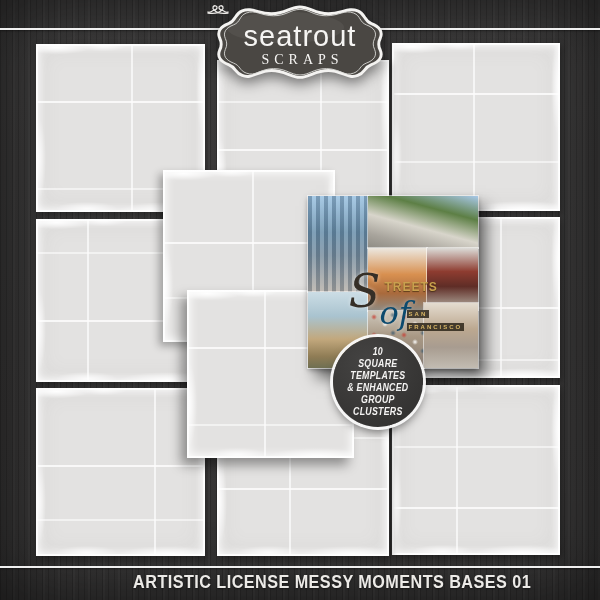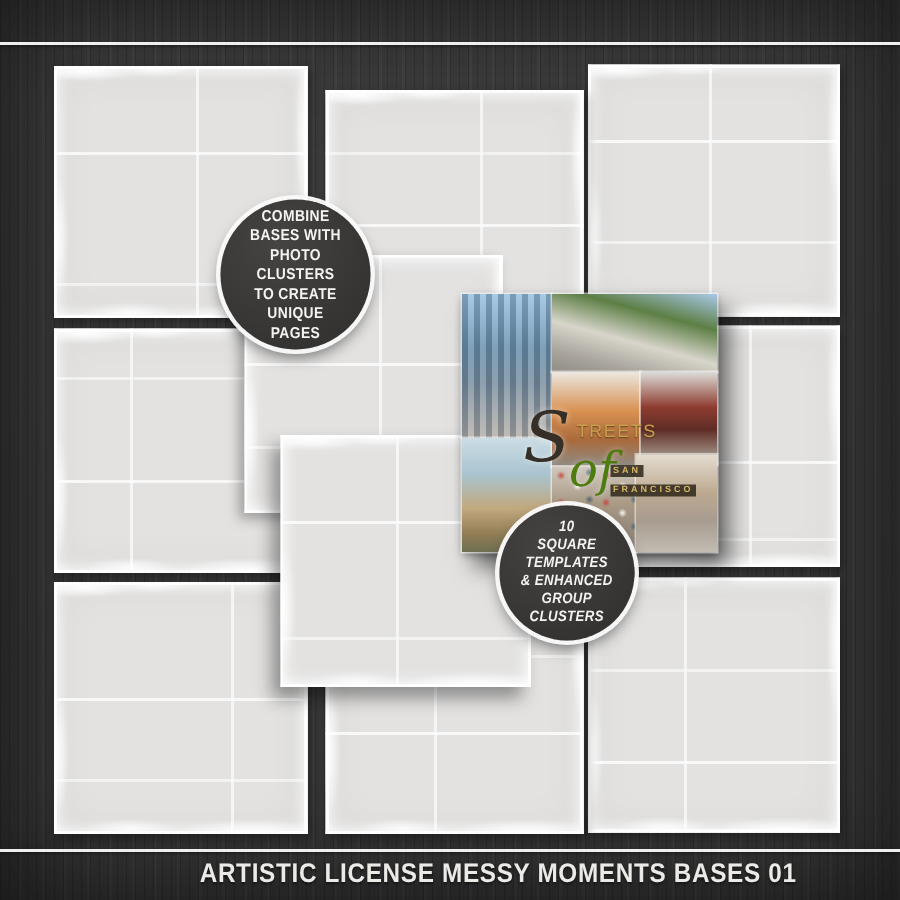--- a/index.html
+++ b/index.html
@@ -72,24 +72,24 @@
       radial-gradient(circle 2px at 6px 6px, rgba(200,60,50,.85), transparent 3px),
       radial-gradient(circle 2px at 17px 13px, rgba(255,255,255,.95), transparent 3px),
       radial-gradient(circle 2px at 25px 4px, rgba(60,90,110,.85), transparent 3px),
       linear-gradient(180deg,#cfc8bc 0%,#a89884 45%,#8a8078 100%);
     background-size:30px 18px,30px 18px,30px 18px,100% 100%;}
   .t-canyon{left:68%;top:62%;width:32%;height:38%;
     background:linear-gradient(180deg,#e4dcd0 0%,#bca890 40%,#a89c90 68%,#c2bcb2 100%);}
   .collage-title{position:absolute;left:0;top:44%;width:100%;height:40%;z-index:3;pointer-events:none;}
   .ct-s{position:absolute;left:24%;top:-8px;font-family:"DejaVu Serif",serif;font-style:italic;
     font-size:46px;color:#362f27;text-shadow:0 0 4px rgba(255,255,255,.5);}
-  .ct-caps{position:absolute;left:45%;top:8px;font-size:12px;font-weight:400;letter-spacing:1px;
+  .ct-caps{position:absolute;left:45%;top:8px;font-size:12px;font-weight:700;letter-spacing:1px;
     color:#c9a04e;text-shadow:0 1px 1px rgba(60,40,10,.7);}
   .ct-of{position:absolute;left:42%;top:22px;font-family:"DejaVu Serif",serif;font-style:italic;
-    font-size:32px;color:#4d7c0f;text-shadow:0 0 4px rgba(255,255,255,.4);}
+    font-size:32px;color:#0c4a6e;text-shadow:0 0 4px rgba(255,255,255,.4);}
   .ct-sub{position:absolute;left:58%;top:34px;width:40%;line-height:9px;}
   .ct-sub span{font-size:6px;font-weight:700;letter-spacing:2px;color:#d8b666;
     background:rgba(45,38,26,.85);padding:1px 2px;}
 
   
   .badge{position:absolute;border-radius:50%;z-index:6;color:#f4f3f2;
     background:radial-gradient(circle at 38% 30%, #454443, #343332 75%);
     box-shadow:0 0 0 3px rgba(250,250,250,.96), 0 5px 10px rgba(0,0,0,.5);
     display:flex;align-items:center;justify-content:center;text-align:center;}
   .badge-inner{transform:scaleX(.88);font-weight:700;}
@@ -146,39 +146,56 @@
       <span class="ct-s">S</span>
       <span class="ct-caps">TREETS</span>
       <span class="ct-of">of</span>
       <span class="ct-sub">
         <span>SAN</span><br>
         <span>FRANCISCO</span>
       </span>
     </div>
   </div>
 
-  <div class="badge badge-left">
-    <div class="badge-inner">
-      <div>COMBINE</div>
-      <div>BASES WITH</div>
-      <div>PHOTO CLUSTERS</div>
-      <div>TO CREATE</div>
-      <div>UNIQUE</div>
-      <div>PAGES</div>
-    </div>
-  </div>
   <div class="badge badge-right">
     <div class="badge-inner">
       <div>10</div>
       <div>SQUARE</div>
       <div>TEMPLATES</div>
       <div>&amp; ENHANCED</div>
       <div>GROUP</div>
       <div>CLUSTERS</div>
     </div>
   </div>
 
+  <div class="plaque">
+    <svg viewBox="0 0 190 78">
+      <path d="M95,3 C85,3 80,10 66,10 C52,10 46,3 36,7 C28,10 30,17 22,20 C14,23 10,28 13,35
+               C15,39 15,43 13,47 C10,54 14,59 22,62 C30,65 28,70 36,73 C46,77 52,68 66,68
+               C80,68 85,75 95,75 C105,75 110,68 124,68 C138,68 144,77 154,73 C162,70 160,65 168,62
+               C176,59 180,54 177,47 C175,43 175,39 177,35 C180,28 176,23 168,20 C160,17 162,10 154,7
+               C144,3 138,10 124,10 C110,10 105,3 95,3 Z" fill="#4a4743" stroke="#f4f3f1" stroke-width="3"></path>
+      <path d="M95,3 C85,3 80,10 66,10 C52,10 46,3 36,7 C28,10 30,17 22,20 C14,23 10,28 13,35
+               C15,39 15,43 13,47 C10,54 14,59 22,62 C30,65 28,70 36,73 C46,77 52,68 66,68
+               C80,68 85,75 95,75 C105,75 110,68 124,68 C138,68 144,77 154,73 C162,70 160,65 168,62
+               C176,59 180,54 177,47 C175,43 175,39 177,35 C180,28 176,23 168,20 C160,17 162,10 154,7
+               C144,3 138,10 124,10 C110,10 105,3 95,3 Z" fill="none" stroke="#d9d8d5" stroke-width="1" transform="translate(6.65,2.73) scale(0.93)"></path>
+      <ellipse cx="80" cy="24" rx="60" ry="16" fill="rgba(255,255,255,0.05)"></ellipse>
+    </svg>
+    <div class="plaque-text">
+      <div class="brand-main">seatrout</div>
+      <div class="brand-sub-row">
+        <svg class="flourish" viewBox="0 0 22 12">
+          <path d="M21,9 C15,10 10,9 7,6 C5,4 6,1 9,2 C11,3 10,6 7,6 M7,6 C4,8 2,9 1,8" fill="none" stroke="#eceae7" stroke-width="1.3" stroke-linecap="round"></path>
+        </svg>
+        <div class="brand-sub">SCRAPS</div>
+        <svg class="flourish" viewBox="0 0 22 12" style="transform:scaleX(-1)">
+          <path d="M21,9 C15,10 10,9 7,6 C5,4 6,1 9,2 C11,3 10,6 7,6 M7,6 C4,8 2,9 1,8" fill="none" stroke="#eceae7" stroke-width="1.3" stroke-linecap="round"></path>
+        </svg>
+      </div>
+    </div>
+  </div>
 
   <div class="footer-title-wrap">
     <div class="footer-title">ARTISTIC LICENSE MESSY MOMENTS BASES 01</div>
   </div>
 
 </div>
 
 </body></html>

